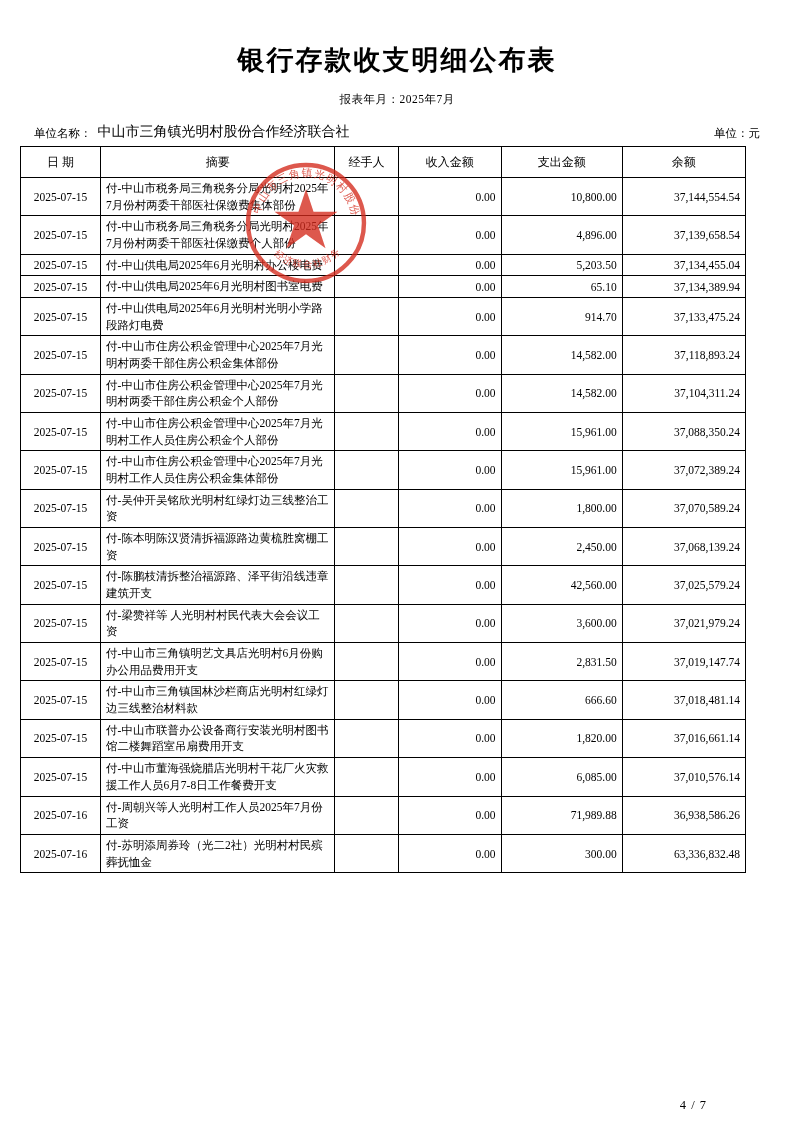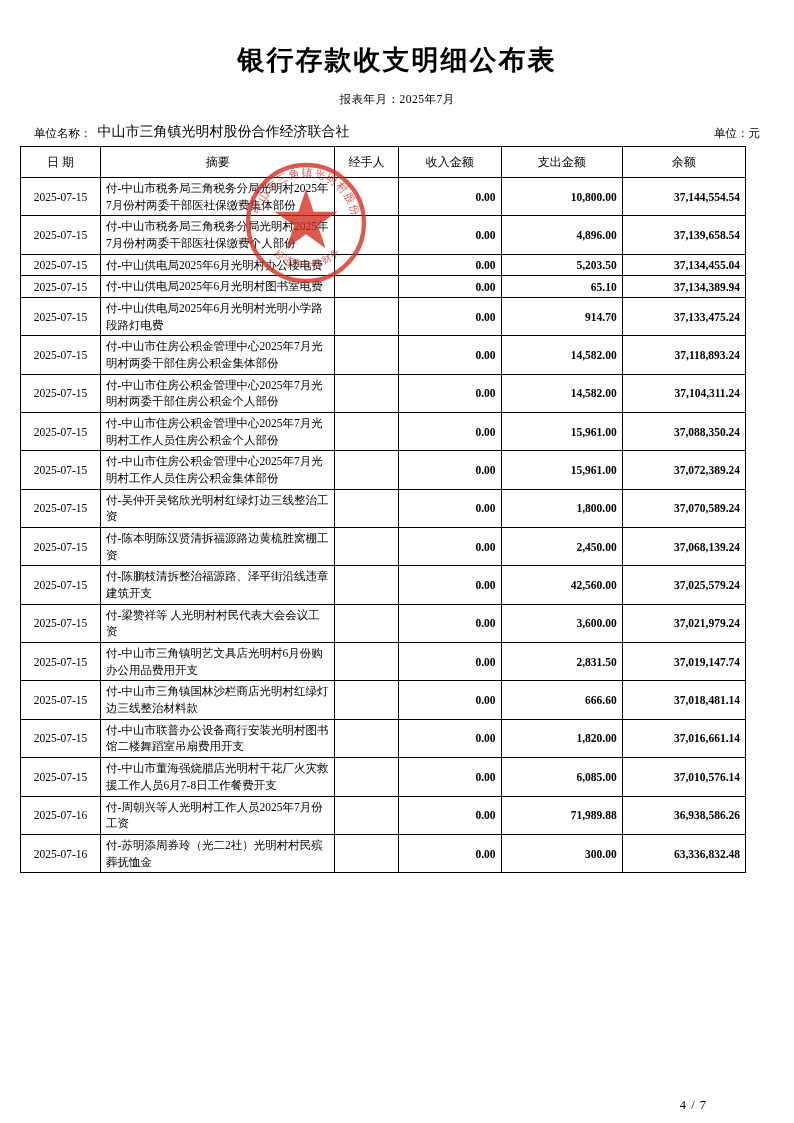--- a/index.html
+++ b/index.html
@@ -92,21 +92,20 @@
   }
   td.c-handler {
     text-align: center;
   }
   td.c-num {
     text-align: right;
     padding-right: 10px;
     white-space: nowrap;
     vertical-align: bottom;
     padding-bottom: 4px;
-    font-weight: bold;
   }
   .col-date { width: 78px; }
   .col-summary { width: 228px; }
   .col-handler { width: 62px; }
   .col-income { width: 100px; }
   .col-expense { width: 118px; }
   .col-balance { width: 120px; }
 
   .page-num {
     position: absolute;

